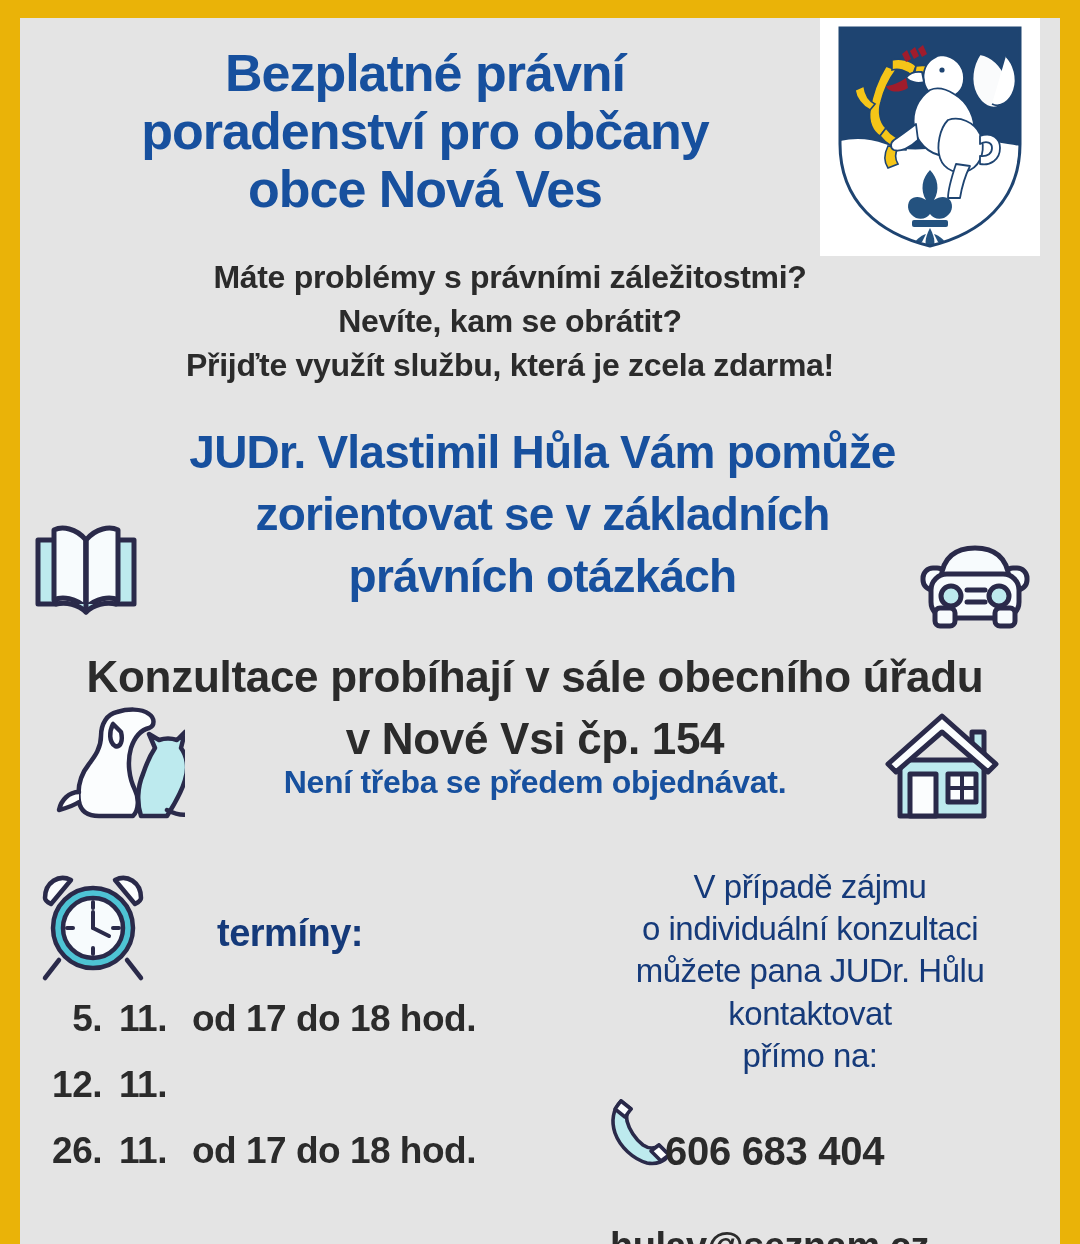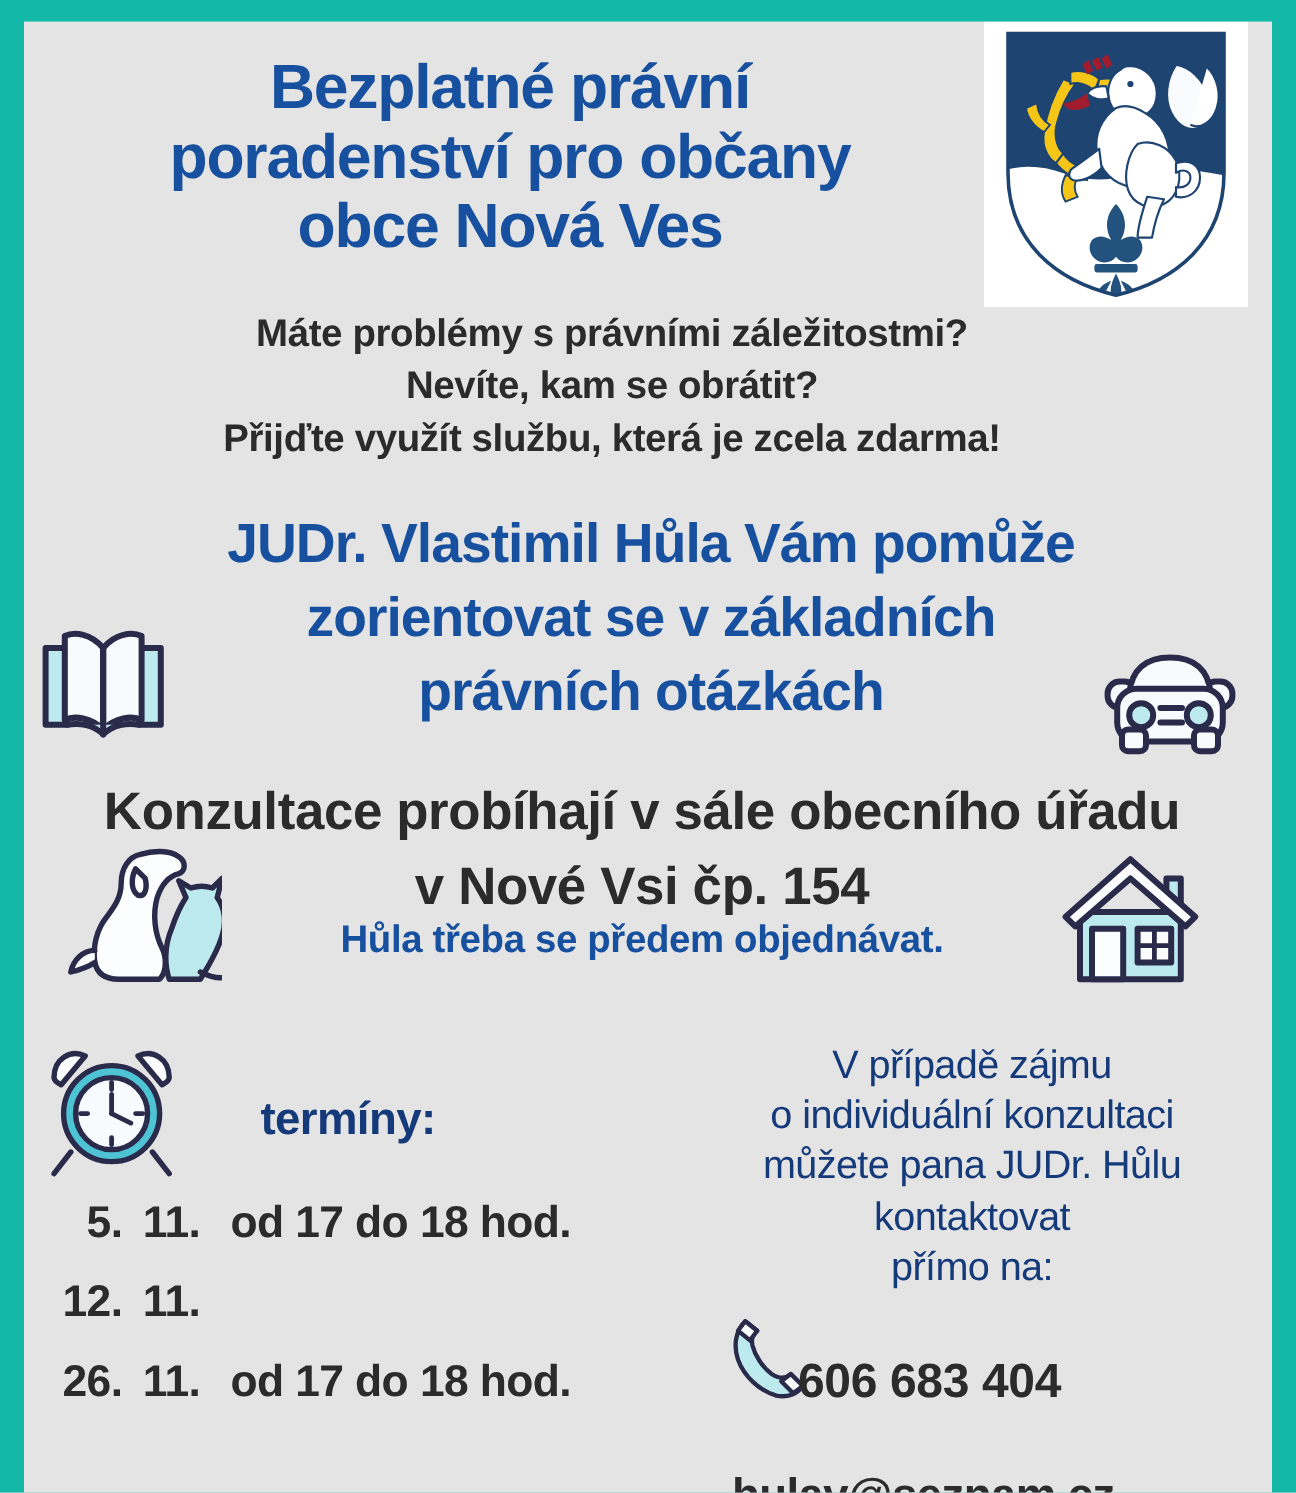--- a/index.html
+++ b/index.html
@@ -14,21 +14,21 @@
     overflow: hidden;
     font-family: "Liberation Sans", sans-serif;
     -webkit-font-smoothing: antialiased;
   }
 
   
   #poster {
     position: relative;
     width: 1080px;
     height: 1244px;
-    background: #14b8a6;
+    background: #eab308;
   }
   #canvas {
     position: absolute;
     left: 20px;
     top: 18px;
     width: 1040px;
     height: 1226px;
     background: #e4e4e4;
     overflow: hidden;
   }
@@ -258,21 +258,21 @@
           <circle cx="94" cy="60" r="10" fill="#bdeaee"></circle>
           <path d="M62 54 H80" fill="none"></path>
           <path d="M62 66 H80" fill="none"></path>
         </g>
       </svg>
     </span>
 
     <div class="tx dark" id="place">Konzultace probíhají  v sále obecního úřadu
 v Nové Vsi čp. 154</div>
 
-    <div class="tx navy" id="noreserve">Hůla třeba se předem objednávat.</div>
+    <div class="tx navy" id="noreserve">Není třeba se předem objednávat.</div>
 
     <span class="icon" id="icon-pets">
       <svg width="130" height="122" viewBox="0 0 130 122">
         <g stroke="#2a2a4a" stroke-width="4.5" stroke-linejoin="round" stroke-linecap="round">
 
           <path d="M62 14 C 52 16 46 26 46 38 C 46 50 40 58 34 66 C 26 76 22 90 24 104 C 26 114 34 118 44 118 L78 118 C 84 112 84 100 80 92 C 74 80 72 64 76 50 C 80 38 86 32 94 30 C 100 28 100 20 94 16 C 86 10 72 11 62 14 Z" fill="#fbfdfe"></path>
 
           <path d="M58 26 C 54 34 54 44 60 48 C 66 50 68 42 66 34 Z" fill="#fbfdfe"></path>
 
           <path d="M24 94 C 14 94 6 102 4 112 C 12 110 18 108 24 104" fill="#fbfdfe"></path>

